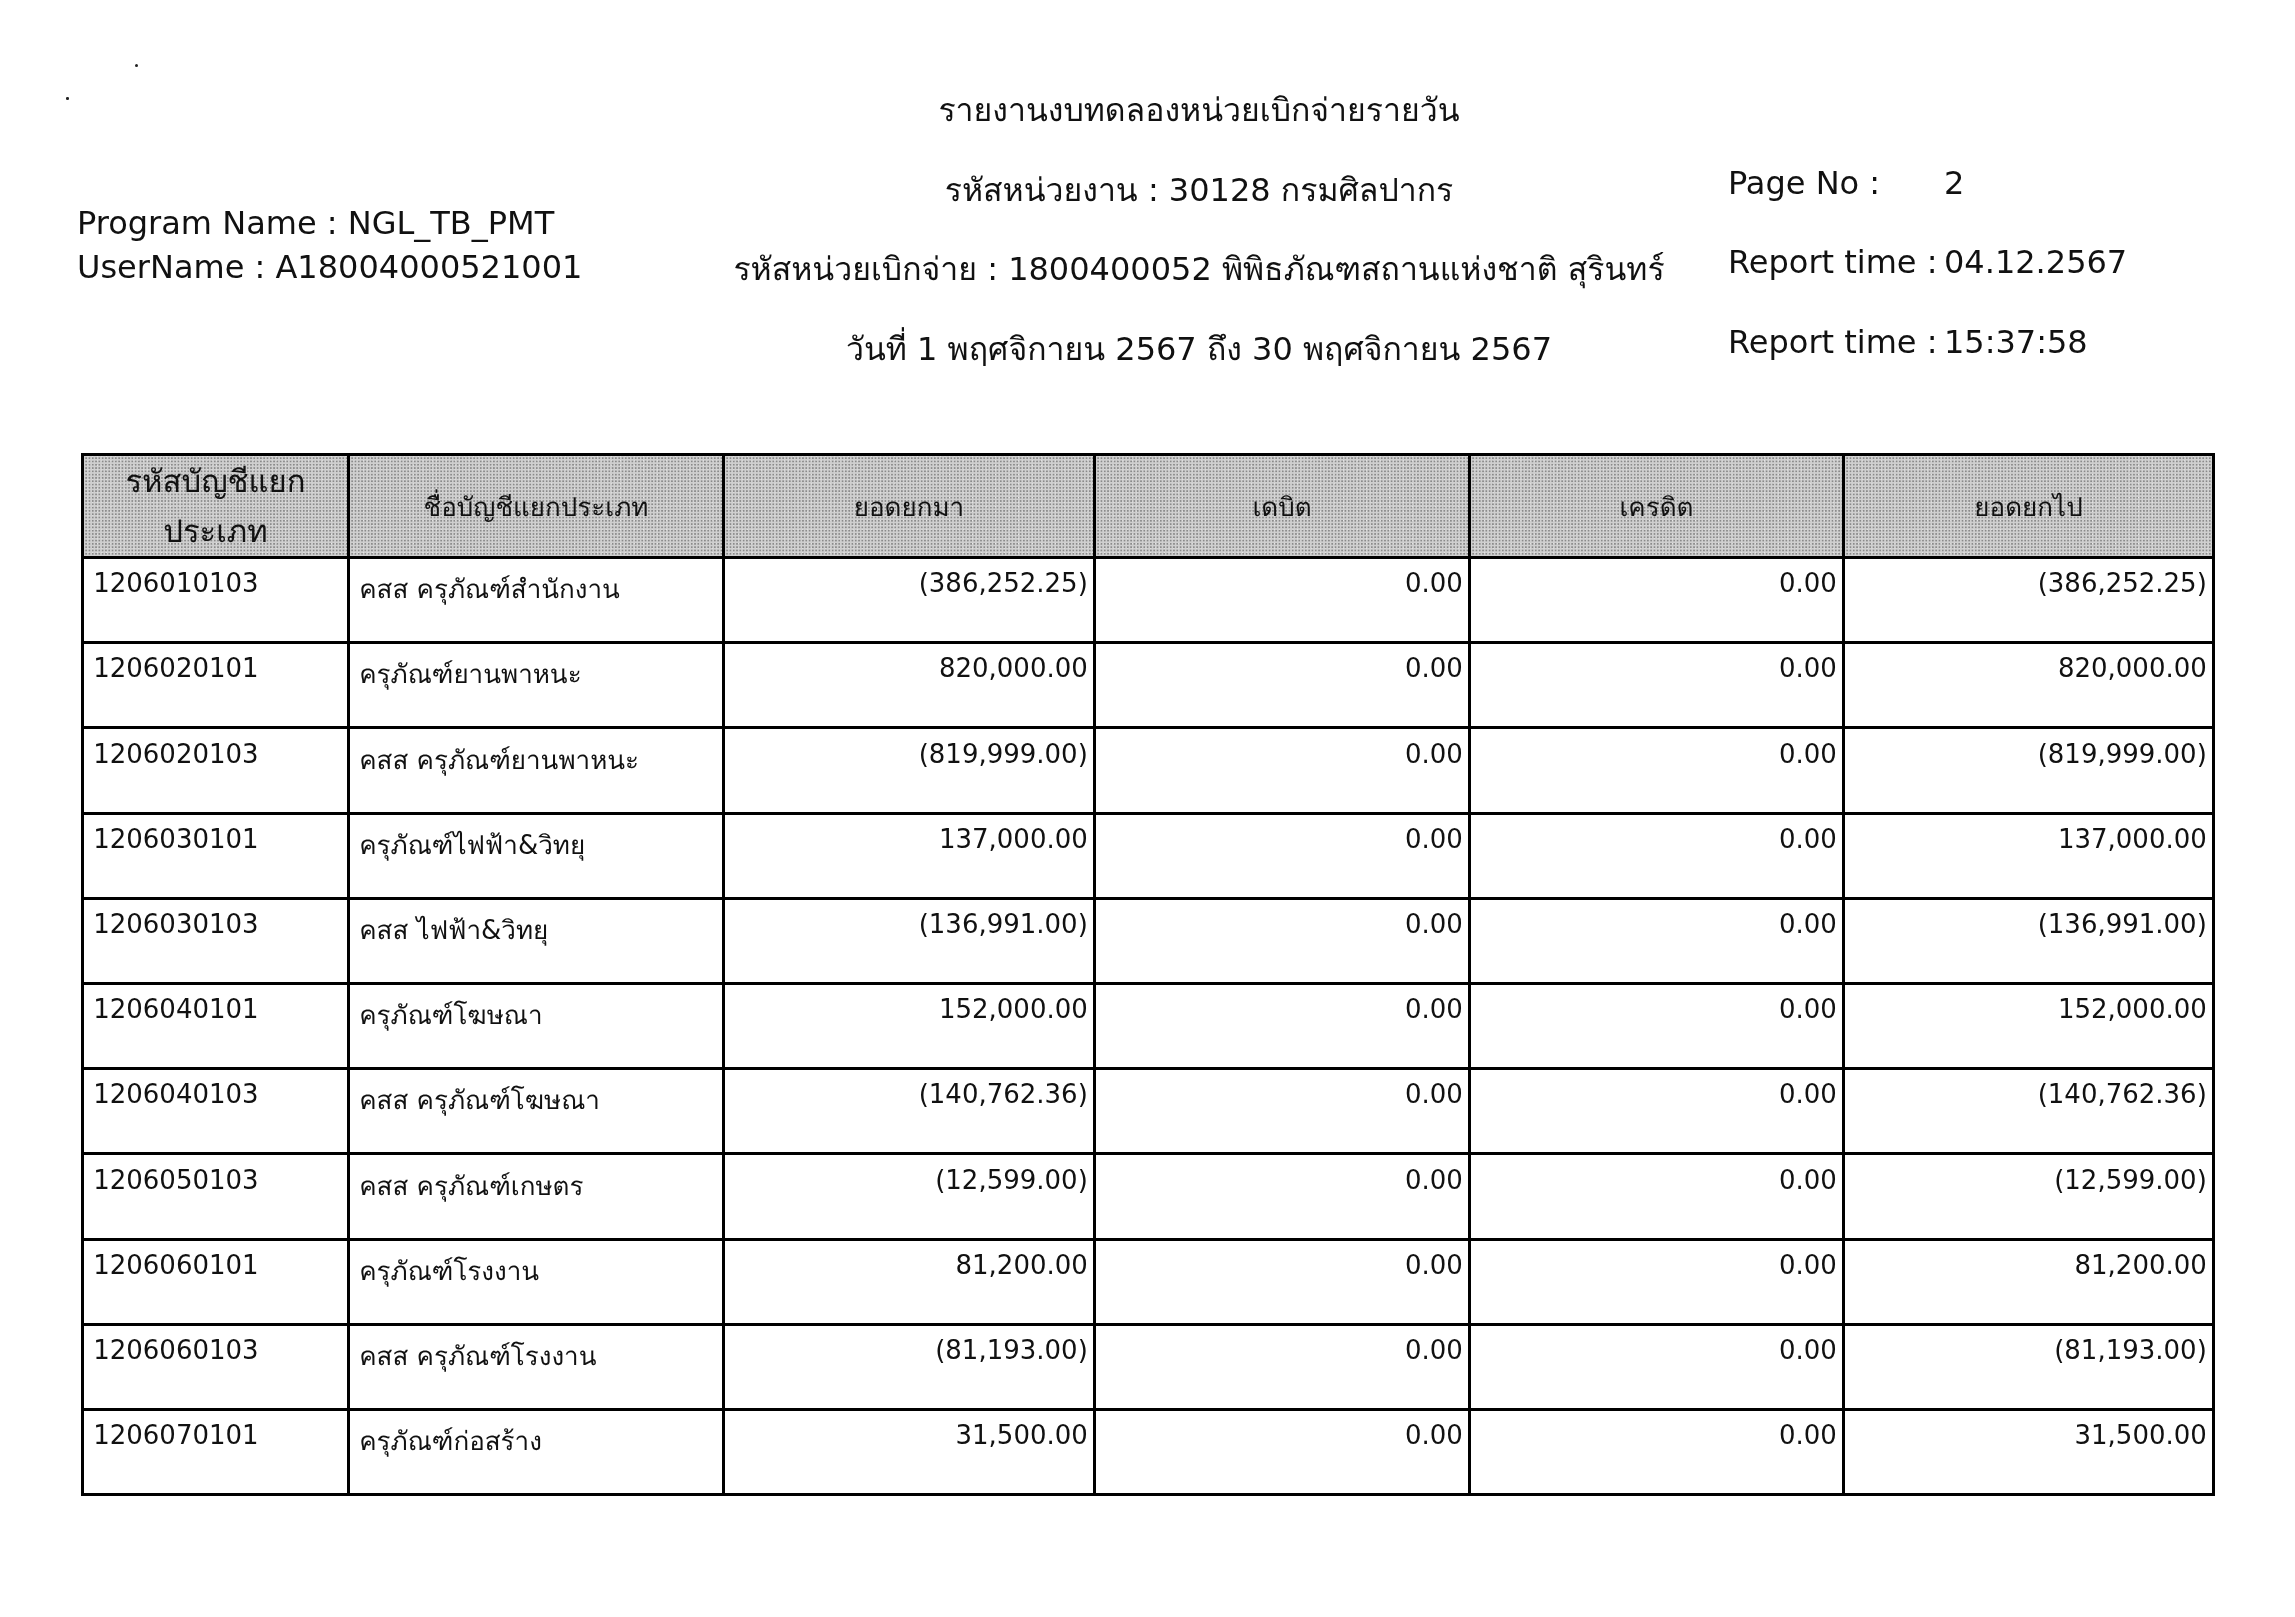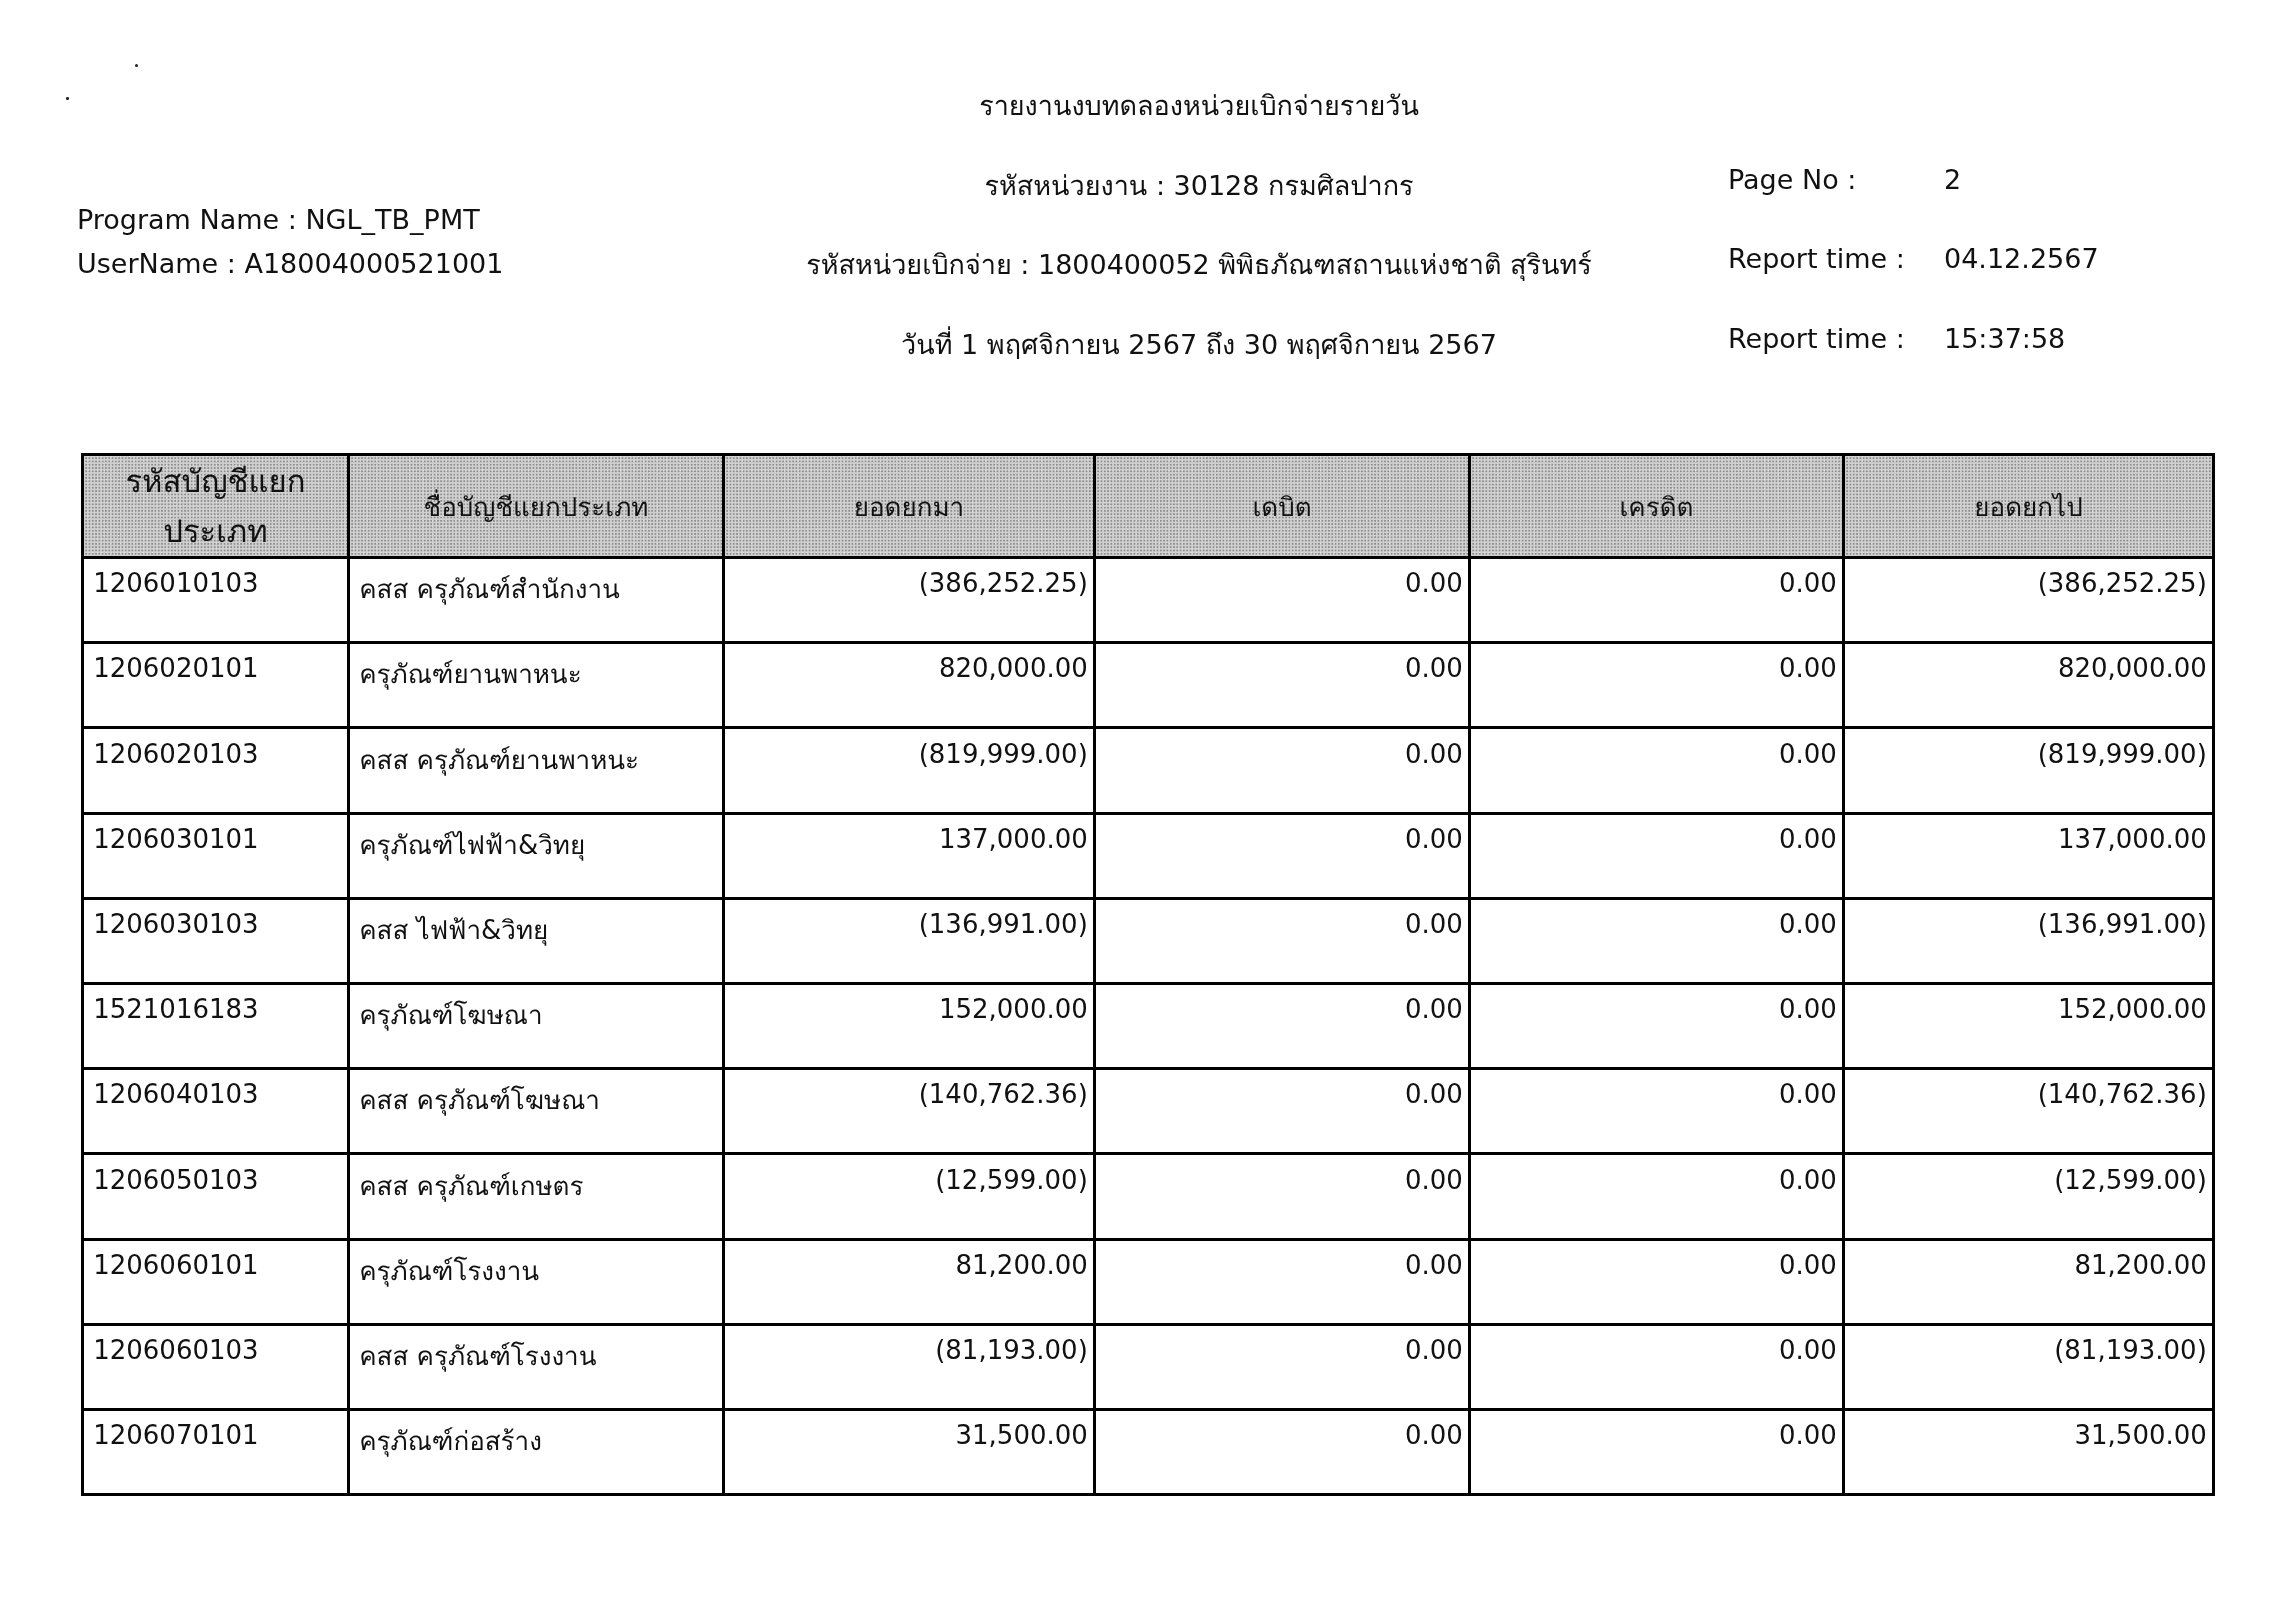--- a/index.html
+++ b/index.html
@@ -1,19 +1,19 @@
 <!DOCTYPE html>
 <html style="font-size:10.5px"><head>
 <meta charset="utf-8">
 <style>
   html, body { margin:0; padding:0; background:#ffffff; }
   body { width:2295px; height:1618px; position:relative; overflow:hidden;
          font-family:"DejaVu Sans", "Liberation Sans", sans-serif; color:#111; }
   .abs { position:absolute; white-space:nowrap; }
-  .hdr-text { font-size:27px; }
+  .hdr-text { font-size:32px; }
   .center { transform:translateX(-50%); }
   .speck { position:absolute; background:#222; border-radius:50%; }
 
   table.report { position:absolute; left:81px; top:453px; width:2131px;
                  border-collapse:collapse; table-layout:fixed; }
   table.report th, table.report td { border:3.3px solid #000; font-size:26px; padding:0 9.2px; }
   table.report th { height:100px; font-weight:normal; text-align:center; vertical-align:middle;
                     background-color:#cfcfcf;
                     background-image: radial-gradient(#8a8a8a 0.7px, transparent 0.8px),
                                       radial-gradient(#ededed 0.7px, transparent 0.8px);
@@ -99,21 +99,21 @@
     </tr>
     <tr>
       <td class="code">1206030103</td>
       <td class="name">คสส ไฟฟ้า&amp;วิทยุ</td>
       <td class="num">(136,991.00)</td>
       <td class="num">0.00</td>
       <td class="num">0.00</td>
       <td class="num">(136,991.00)</td>
     </tr>
     <tr>
-      <td class="code">1521016183</td>
+      <td class="code">1206040101</td>
       <td class="name">ครุภัณฑ์โฆษณา</td>
       <td class="num">152,000.00</td>
       <td class="num">0.00</td>
       <td class="num">0.00</td>
       <td class="num">152,000.00</td>
     </tr>
     <tr>
       <td class="code">1206040103</td>
       <td class="name">คสส ครุภัณฑ์โฆษณา</td>
       <td class="num">(140,762.36)</td>

